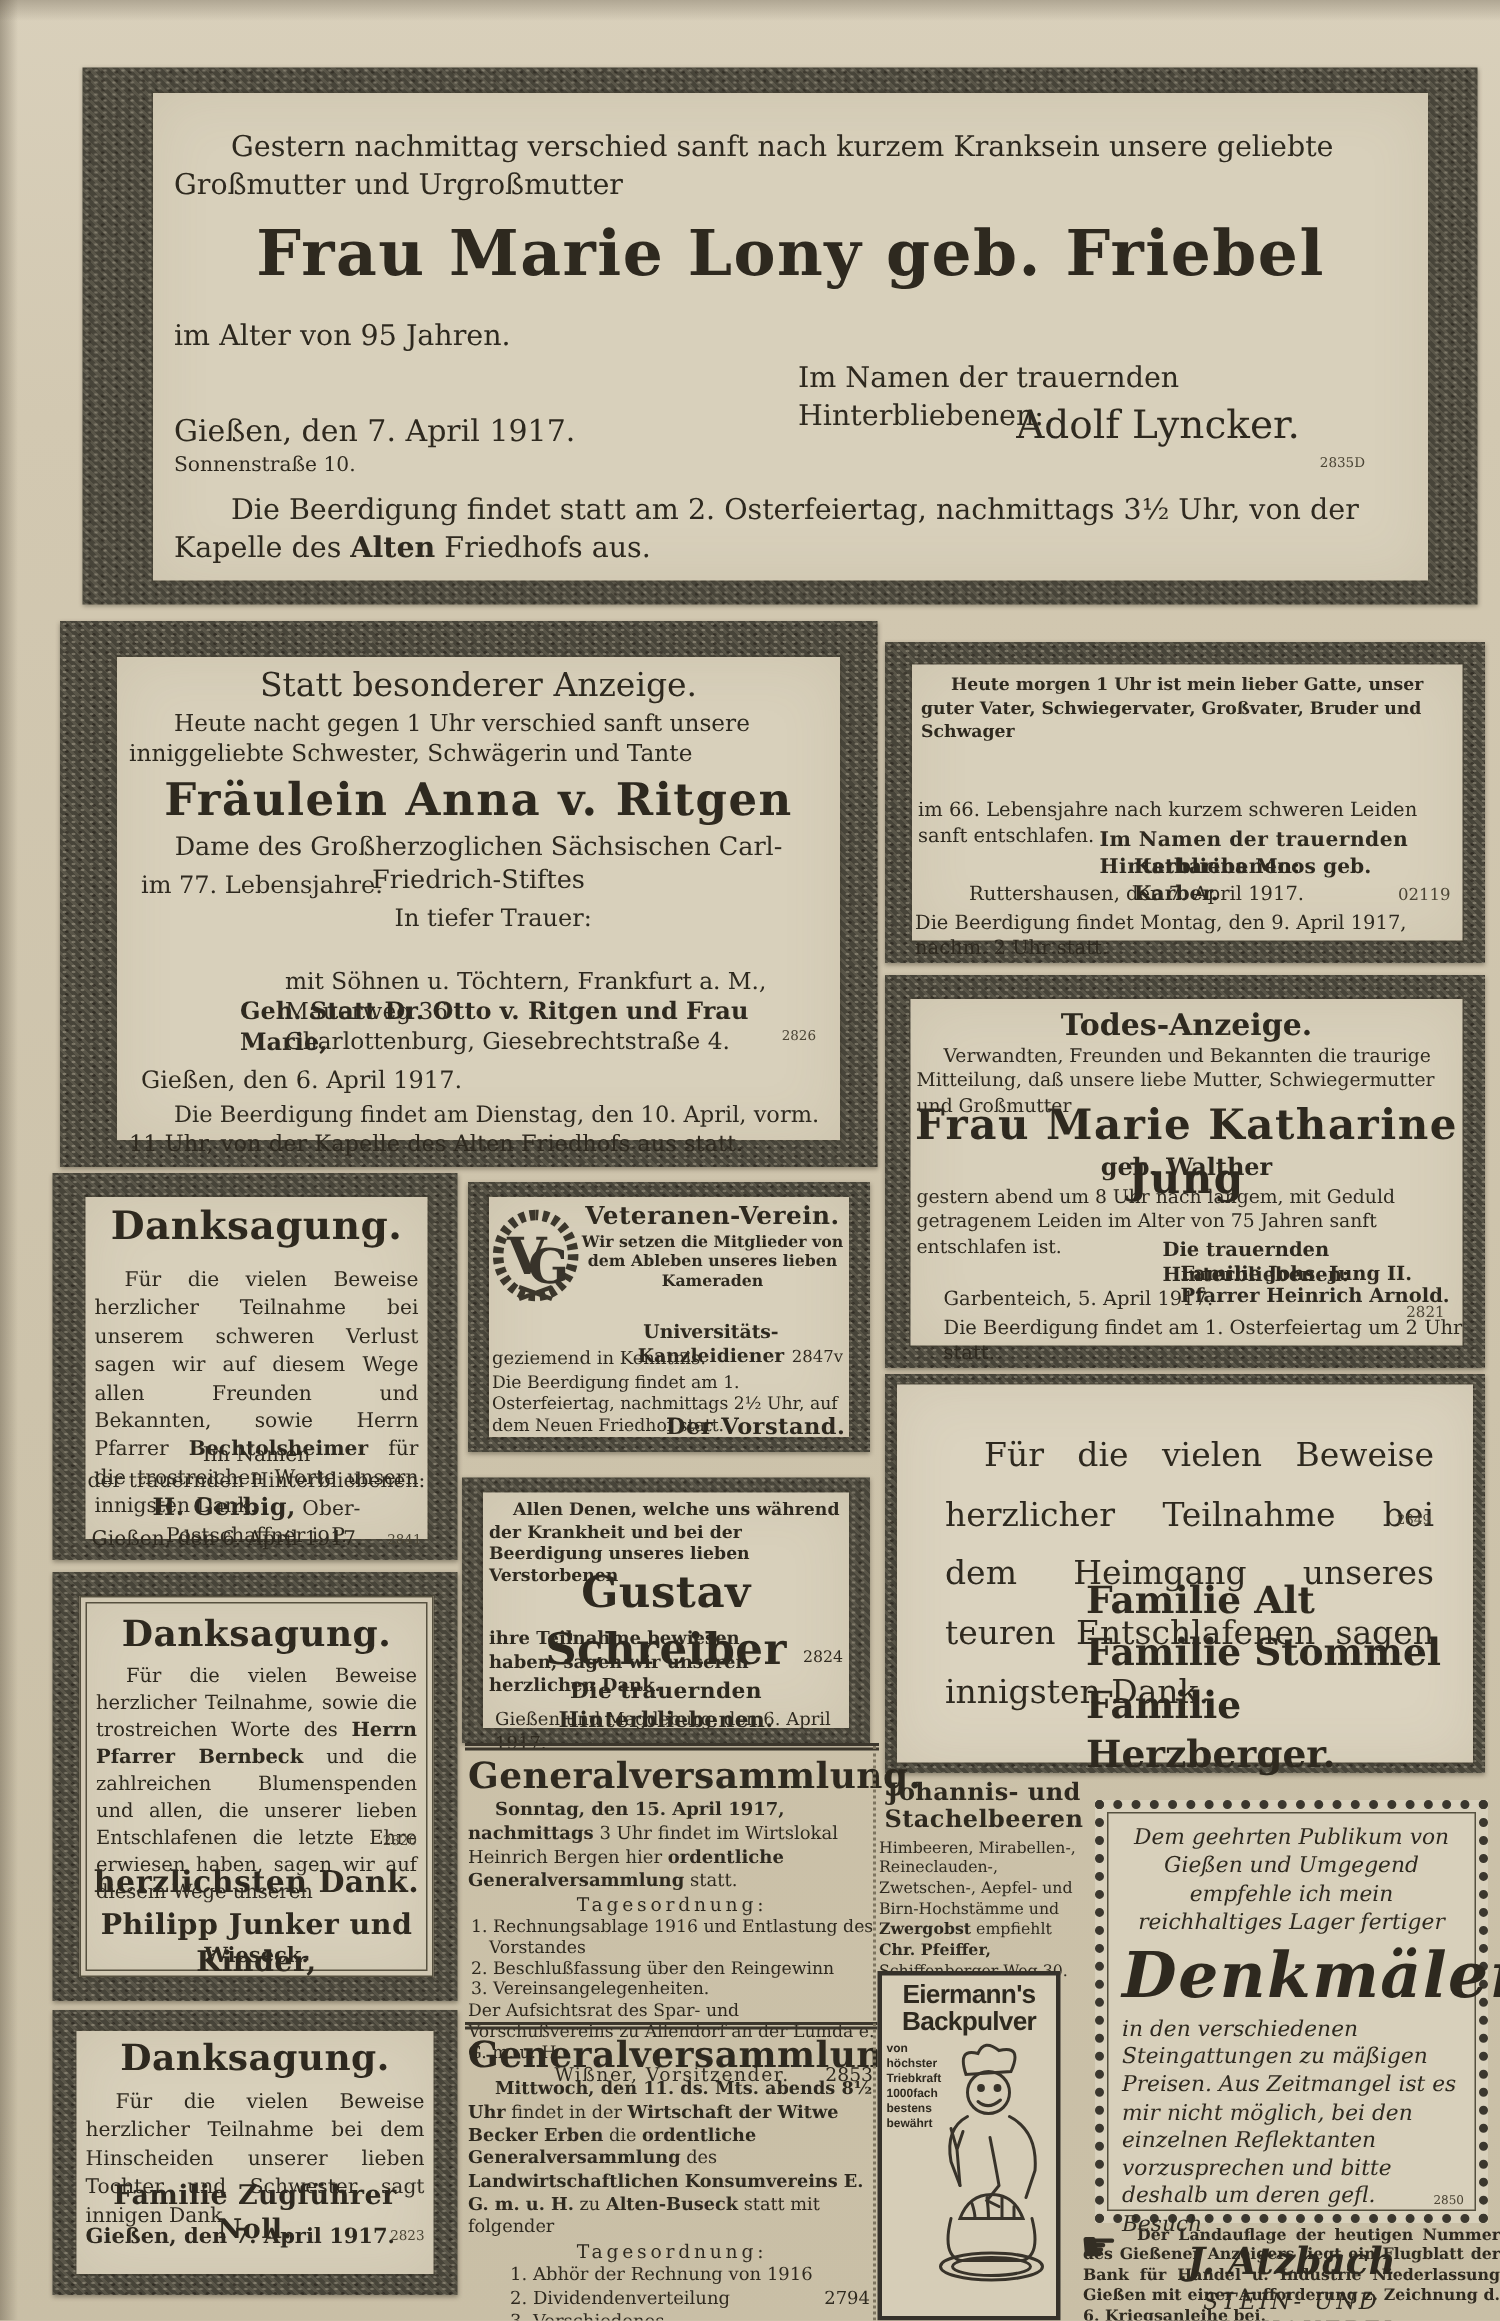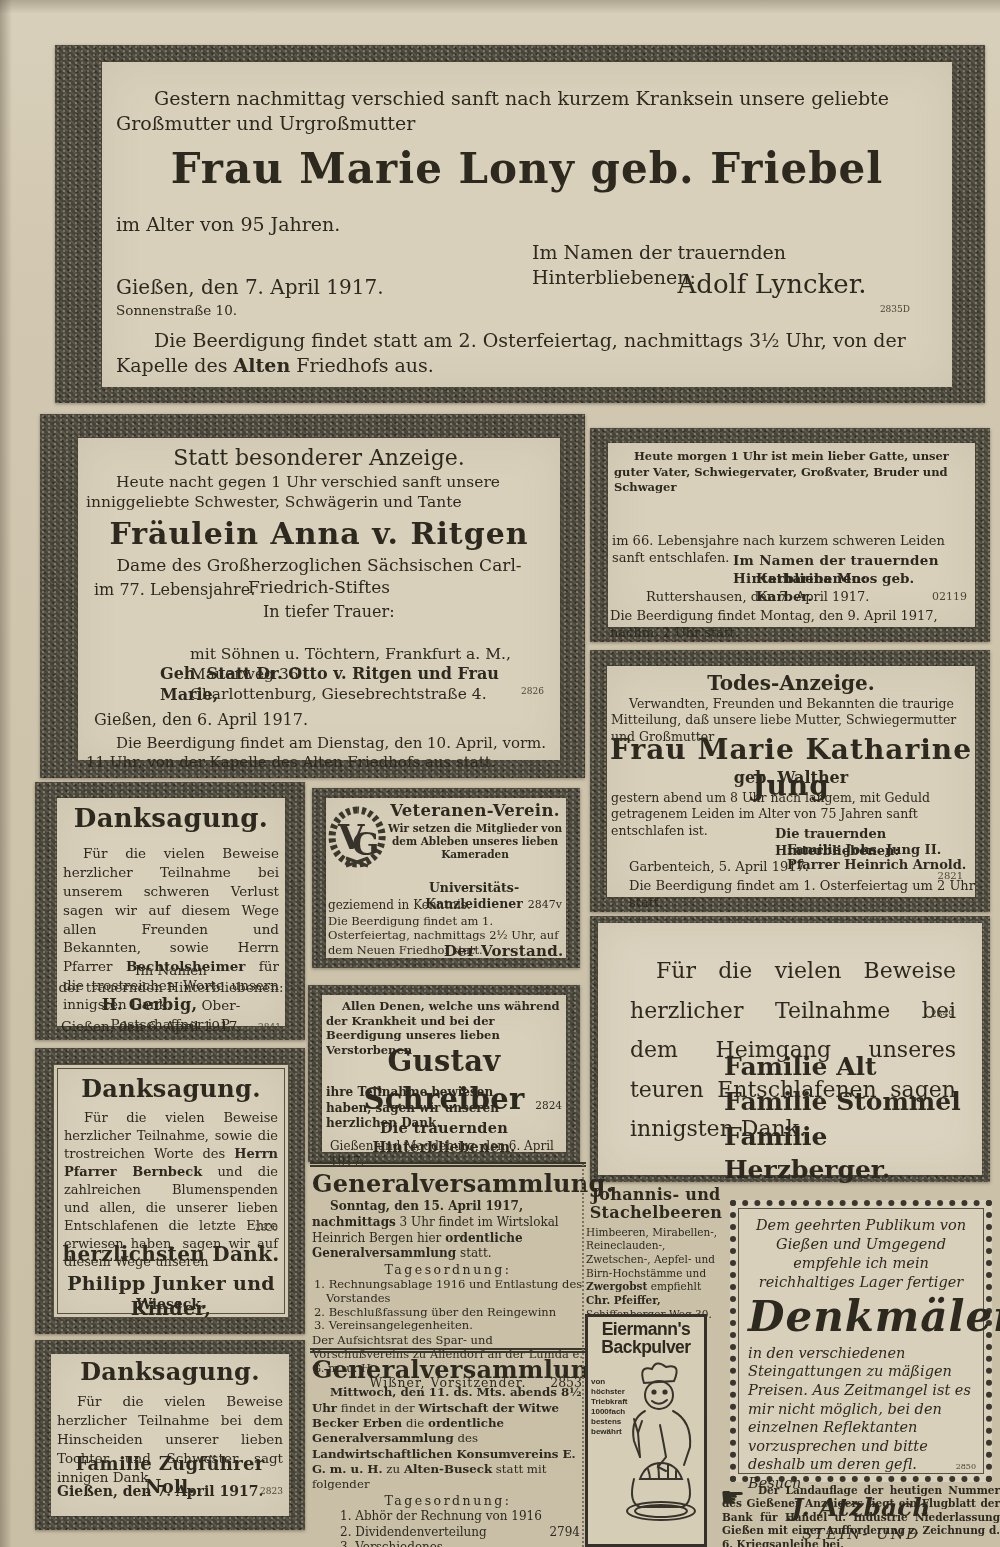--- a/index.html
+++ b/index.html
@@ -200,21 +200,21 @@
 
 <section class="abs" style="left:586px;top:1186px;width:140px;height:124px">
   <h2 class="ctr fr" style="font-size:16px;line-height:1.15">Johannis- und</h2>
   <h2 class="ctr fr" style="font-size:16px;line-height:1.15">Stachelbeeren</h2>
   <p style="font-size:10.5px;line-height:1.22;margin-top:3px"><span>Himbeeren, Mirabellen-, Reineclauden-, Zwetschen-, Aepfel- und Birn-Hochstämme und </span><span class="b">Zwergobst</span><span> empfiehlt </span><span class="b">Chr. Pfeiffer,</span><span> Schiffenberger Weg 30.</span></p>
 </section>
 
 <section class="abs" style="left:585px;top:1314px;width:122px;height:233px;border:3px solid #35312a;background:#d6cdb7;padding:3px;overflow:hidden">
   <h2 class="ctr sans" style="font-size:17.5px;line-height:1.05;letter-spacing:-.5px">Eiermann's</h2>
   <h2 class="ctr sans" style="font-size:17.5px;line-height:1.05;letter-spacing:-.5px">Backpulver</h2>
-  <p class="sans b" style="font-size:8px;width:46px;line-height:1.25;margin-top:20px">von höchster Triebkraft 1000fach bestens bewährt</p>
+  <p class="sans b" style="font-size:8px;width:46px;line-height:1.25;margin-top:4px">von höchster Triebkraft 1000fach bestens bewährt</p>
   <span class="abs" style="right:2px;top:44px">
     <svg width="82" height="182" viewBox="0 0 82 182" fill="none" stroke="#38332a" stroke-width="2" stroke-linecap="round">
       <path d="M24 22 Q18 4 32 8 Q36 -2 46 6 Q62 2 54 20 Z"></path>
       <circle cx="39" cy="34" r="14"></circle>
       <circle cx="34" cy="31" r="1.6" fill="#38332a"></circle>
       <circle cx="45" cy="31" r="1.6" fill="#38332a"></circle>
       <path d="M32 40 Q39 46 47 39"></path>
       <path d="M25 50 Q10 58 14 80 L20 96"></path>
       <path d="M53 50 Q72 60 70 86 L64 104"></path>
       <path d="M20 96 L18 72 L14 58 M18 72 L22 60"></path>

